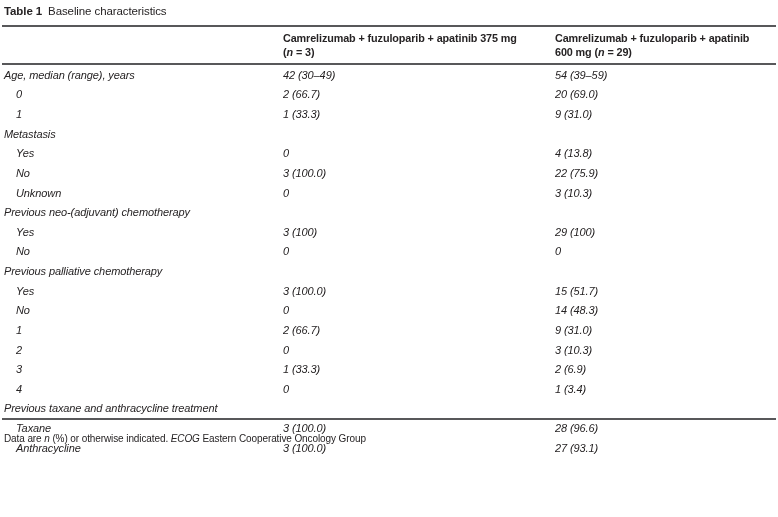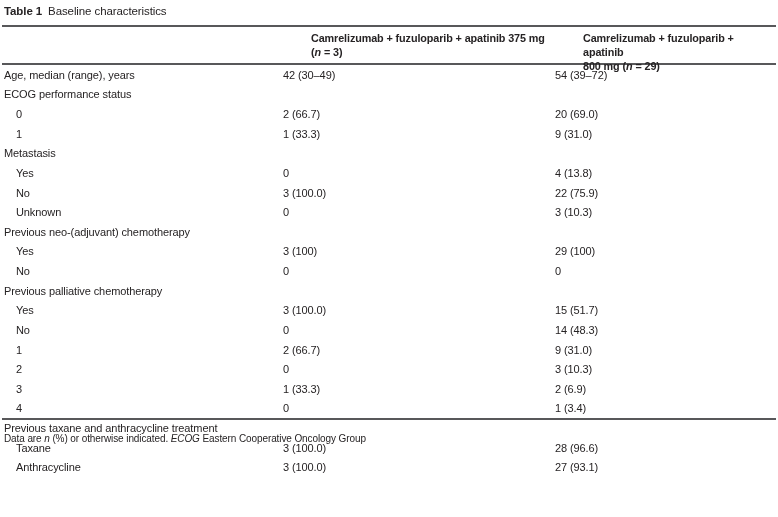--- a/index.html
+++ b/index.html
@@ -36,23 +36,22 @@
     height: 36px;
     align-items: start;
     padding-top: 4px;
     box-sizing: border-box;
   }
   .th {
     font-weight: bold;
     font-size: 10.8px;
     line-height: 14px;
     letter-spacing: -0.1px;
-    margin-left: 28px;
-  }
-  .tbody { height: 353px; }
+  }
+  .tbody { height: 353px; font-style: italic; }
   .row {
     display: grid;
     grid-template-columns: 281px 272px 221px;
     height: 19.63px;
     align-items: center;
   }
   .cell {
     font-size: 11px;
     letter-spacing: -0.1px;
     white-space: nowrap;
@@ -80,36 +79,31 @@
   <div class="rule"></div>
 
   <div class="thead">
     <div class="th"></div>
     <div class="th">
       <div>Camrelizumab + fuzuloparib + apatinib 375 mg</div>
       <div><span>(</span><i>n</i><span> = 3)</span></div>
     </div>
     <div class="th">
       <div>Camrelizumab + fuzuloparib + apatinib</div>
-      <div><span>800 mg (</span><i>n</i><span> = 29)</span></div>
+      <div><span>600 mg (</span><i>n</i><span> = 29)</span></div>
     </div>
   </div>
 
   <div class="rule"></div>
 
   <div class="tbody" id="tbody">
       <div class="row">
         <div class="cell label">Age, median (range), years</div>
         <div class="cell val">42 (30–49)</div>
-        <div class="cell val">54 (39–72)</div>
-      </div>
-      <div class="row">
-        <div class="cell label">ECOG performance status</div>
-        <div class="cell val"></div>
-        <div class="cell val"></div>
+        <div class="cell val">54 (39–59)</div>
       </div>
       <div class="row">
         <div class="cell label indent">0</div>
         <div class="cell val">2 (66.7)</div>
         <div class="cell val">20 (69.0)</div>
       </div>
       <div class="row">
         <div class="cell label indent">1</div>
         <div class="cell val">1 (33.3)</div>
         <div class="cell val">9 (31.0)</div>

